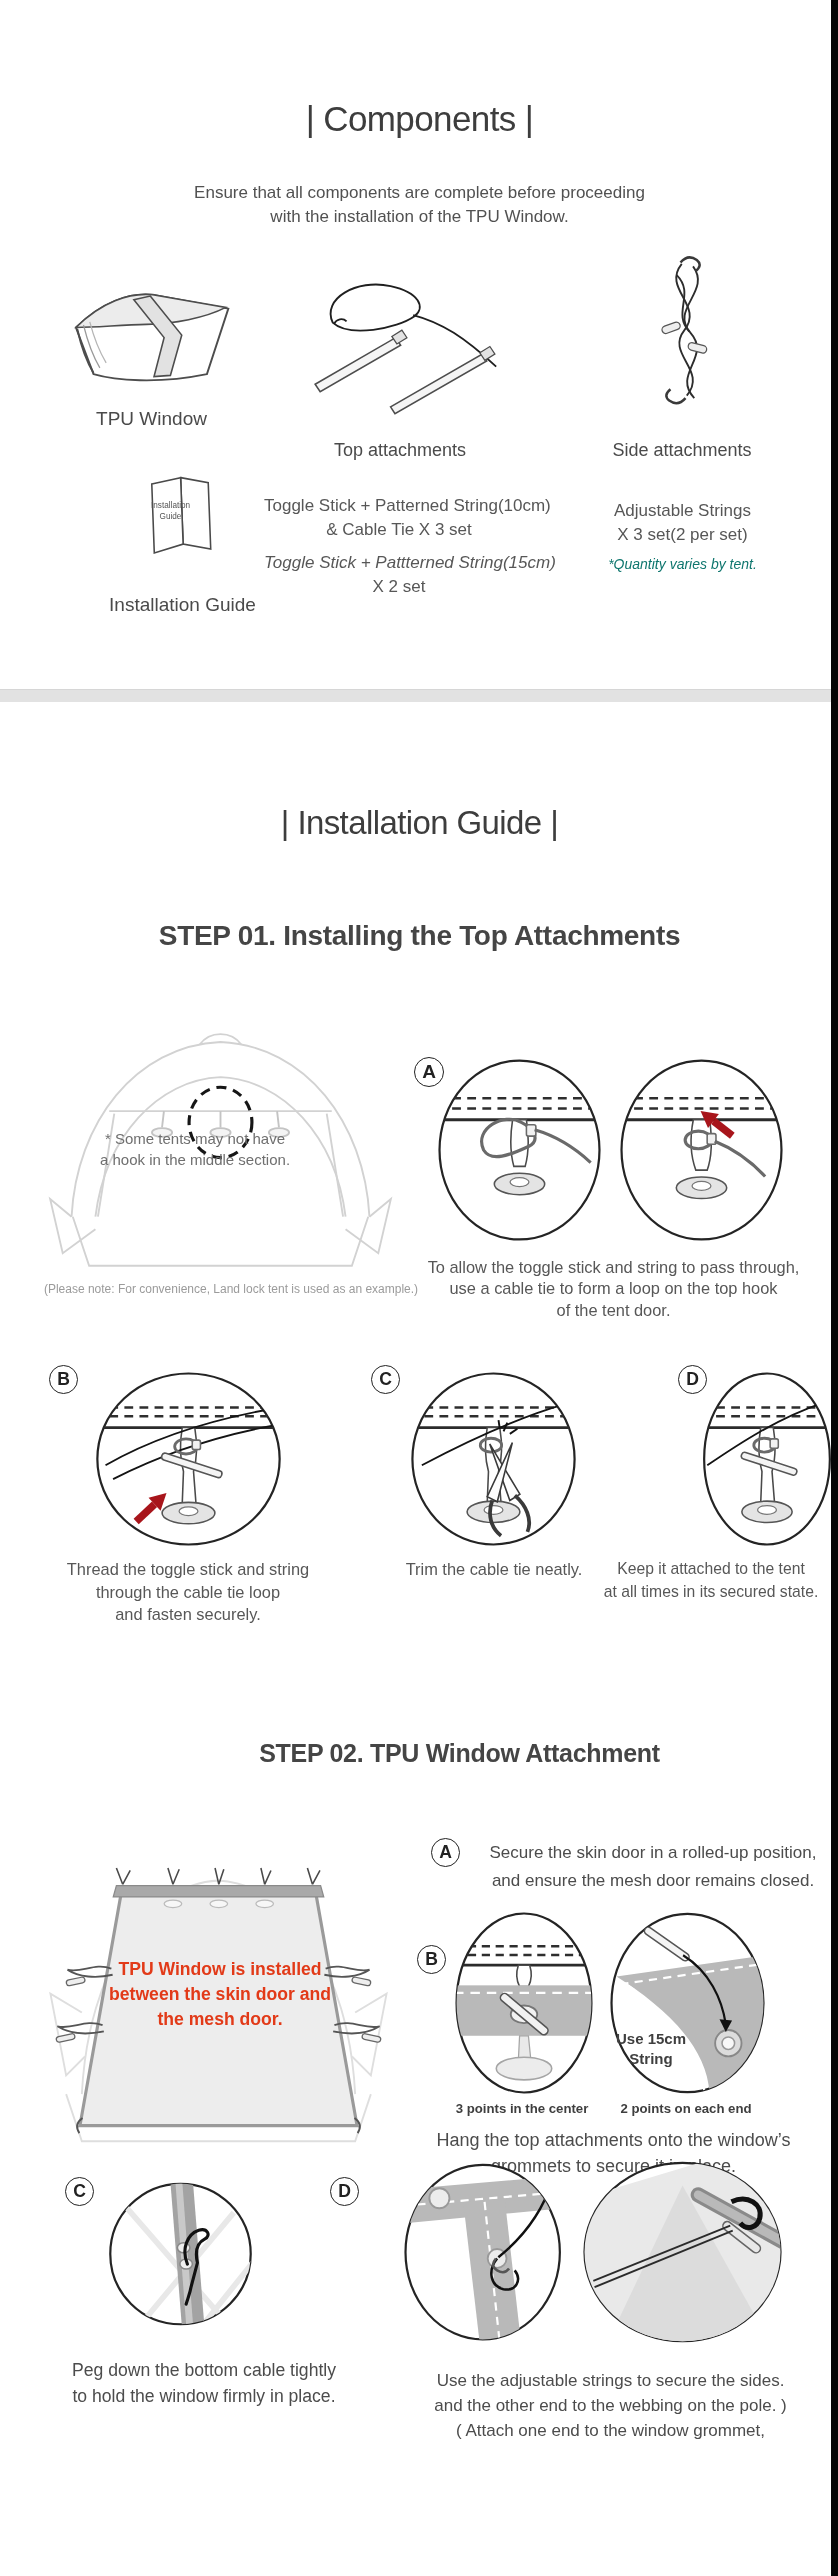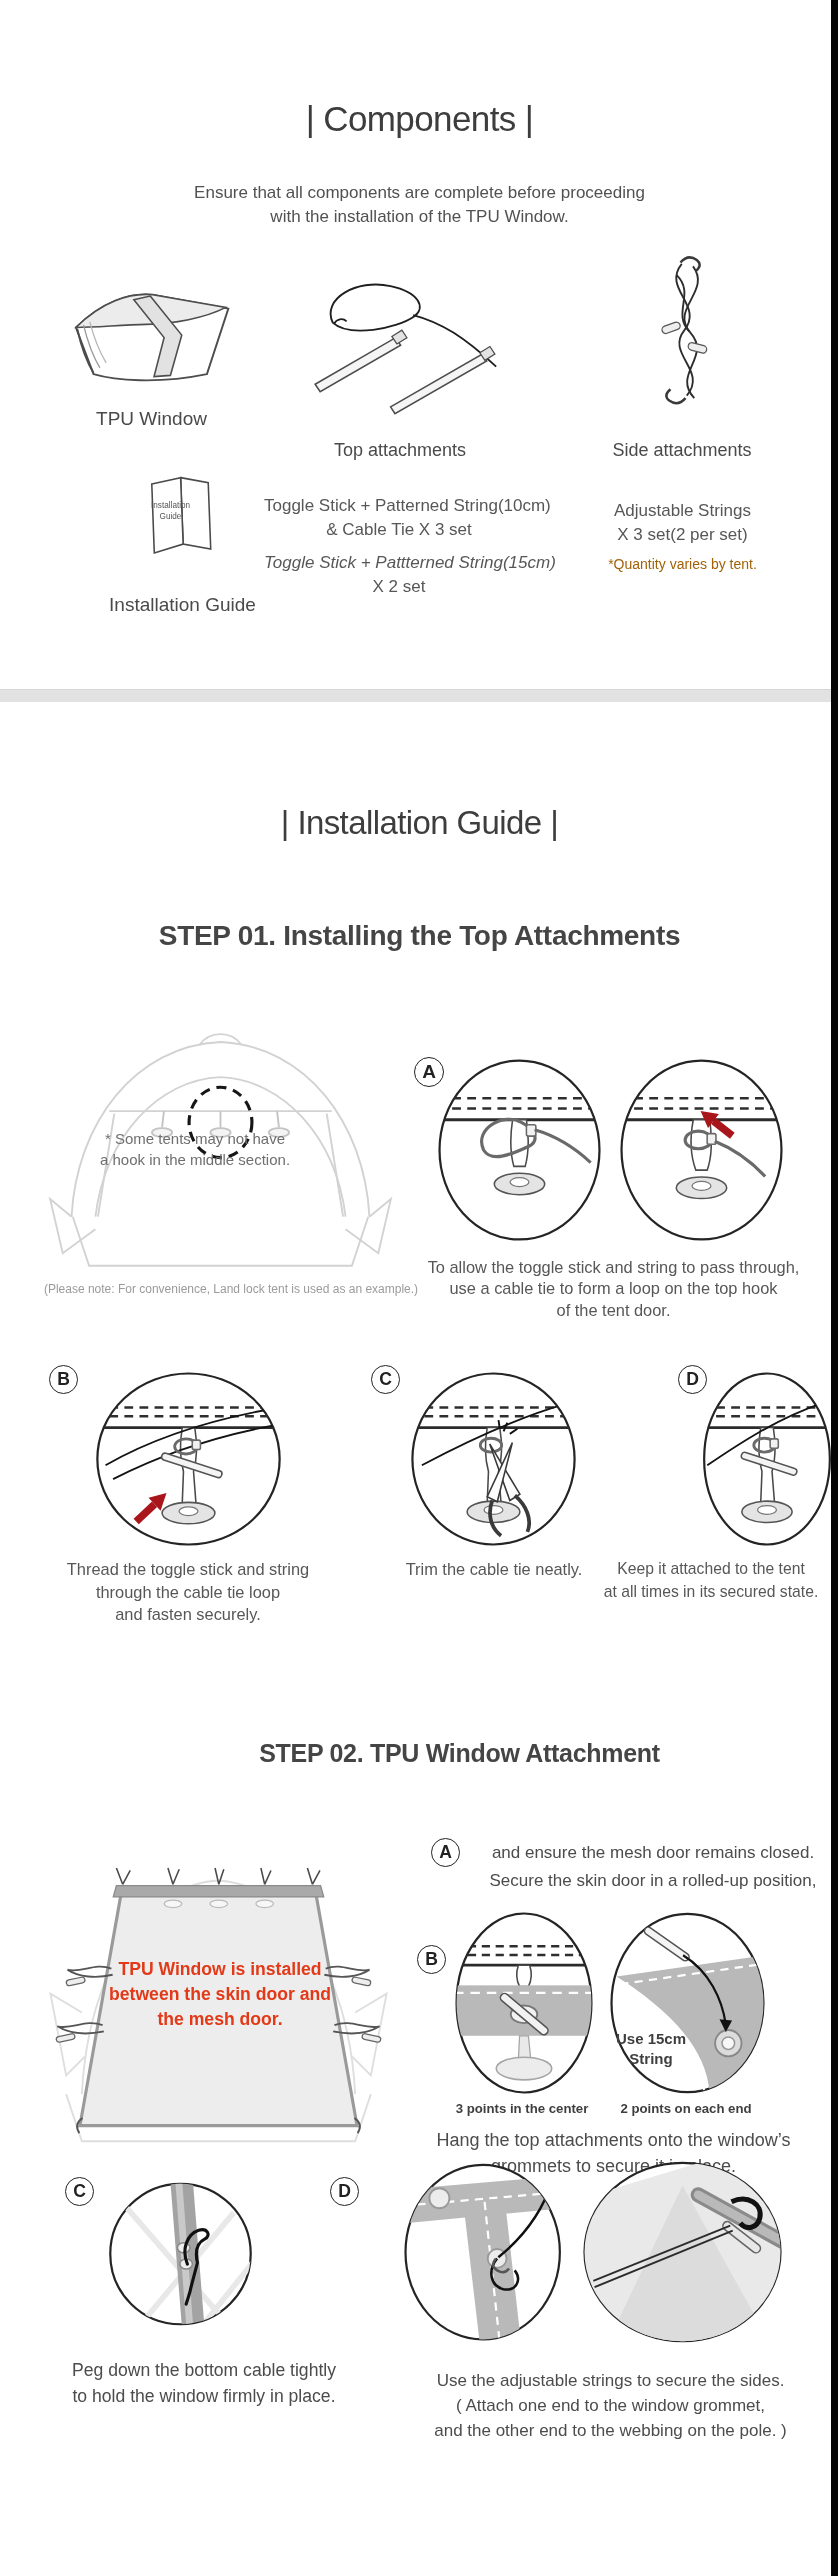--- a/index.html
+++ b/index.html
@@ -71,21 +71,21 @@
   <div class="abs ctr cap" style="left:264px;width:270px;top:494px;font-size:17px;line-height:24px;">
     <div class="line">Toggle Stick + Patterned String(10cm)</div>
     <div class="line">&amp; Cable Tie X 3 set</div>
     <div class="line" style="margin-top:8.8px;font-style:italic;">Toggle Stick + Pattterned String(15cm)</div>
     <div class="line">X 2 set</div>
   </div>
 
   <div class="abs ctr cap" style="left:585px;width:195px;top:499px;font-size:17px;line-height:24px;">
     <div class="line">Adjustable Strings</div>
     <div class="line">X 3 set(2 per set)</div>
-    <div class="line" style="font-size:14px;margin-top:5px;color:#a16207;">*Quantity varies by tent.</div>
+    <div class="line" style="font-size:14px;margin-top:5px;color:#0f766e;font-style:italic;">*Quantity varies by tent.</div>
   </div>
 
   <svg class="abs" style="left:143px;top:470px;" width="74" height="88" viewBox="0 0 118 140">
     <path d="M60 12 L104 20 L108 126 L64 118 Z" fill="#ffffff" stroke="#4a4a4a" stroke-width="2.5"></path>
     <path d="M14 22 L60 12 L64 118 L18 132 Z" fill="#ffffff" stroke="#4a4a4a" stroke-width="2.5"></path>
   </svg>
   <div class="abs ctr" style="left:151px;width:39px;top:501px;font-size:8.2px;line-height:10.7px;color:#555;">
     <div class="line">Installation</div>
     <div class="line">Guide</div>
   </div>
@@ -321,22 +321,22 @@
   <div class="abs ctr red" style="left:69px;width:302px;top:1957px;font-size:17.6px;line-height:25px;">
     <div class="line">TPU Window is installed</div>
     <div class="line">between the skin door and</div>
     <div class="line">the mesh door.</div>
   </div>
 
   <div class="abs badge" style="left:431px;top:1838px;width:29px;height:29px;font-size:17.6px;">
     <span>A</span>
   </div>
   <div class="abs ctr cap" style="left:469px;width:368px;top:1839px;font-size:17px;line-height:28px;color:#4c4c4c;">
+    <div class="line">Secure the skin door in a rolled-up position,</div>
     <div class="line">and ensure the mesh door remains closed.</div>
-    <div class="line">Secure the skin door in a rolled-up position,</div>
   </div>
 
   <div class="abs badge" style="left:417px;top:1945px;width:29px;height:29px;font-size:17.6px;">
     <span>B</span>
   </div>
 
   <svg class="abs" style="left:454px;top:1911px;" width="140" height="184" viewBox="0 0 222 292">
     <defs>
         <clipPath id="cSB1">
           <ellipse cx="111" cy="146" rx="107" ry="142"></ellipse>
@@ -460,20 +460,20 @@
       <g transform="rotate(38 252 122)">
         <rect x="218" y="114" width="72" height="14" rx="7" fill="#e8e8e8" stroke="#666666" stroke-width="2.5"></rect>
       </g>
       <path d="M18 192 L236 104" fill="none" stroke="#2b2b2b" stroke-width="3"></path>
       <path d="M20 202 L240 112" fill="none" stroke="#2b2b2b" stroke-width="3"></path>
     </g>
   </svg>
 
   <div class="abs ctr cap" style="left:403px;width:415px;top:2368px;font-size:17px;line-height:25px;color:#4c4c4c;">
     <div class="line">Use the adjustable strings to secure the sides.</div>
+    <div class="line">and the other end to the webbing on the pole. )</div>
     <div class="line">( Attach one end to the window grommet,</div>
-    <div class="line">and the other end to the webbing on the pole. )</div>
   </div>
 
   <div class="abs" style="left:831px;top:0;width:8.2px;height:2576px;background:#050505;"></div>
 
 </div>
 
 
 </body></html>

